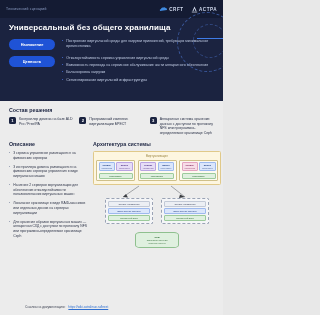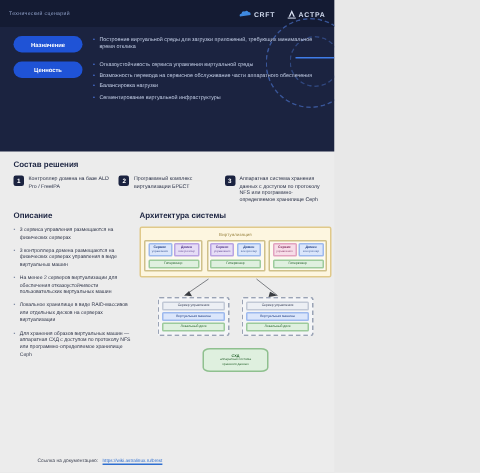--- a/index.html
+++ b/index.html
@@ -134,20 +134,21 @@
           <span class="logo-txt">ACTPA</span>
         </span>
       </span>
     </div>
 
     <div class="arc"></div>
     <div class="arc2"></div>
     <div class="hline"></div>
 
     <div class="hero-body">
+      <div class="hero-h1">Универсальный без общего хранилища</div>
 
       <div class="rowgrid">
 
         <div class="row">
           <div class="badge">Назначение</div>
           <div class="bullets">
             <div class="bl">
               <span class="dot">•</span>
               <span class="tx">Построение виртуальной среды для загрузки приложений, требующих минимальное время отклика</span>
             </div>

